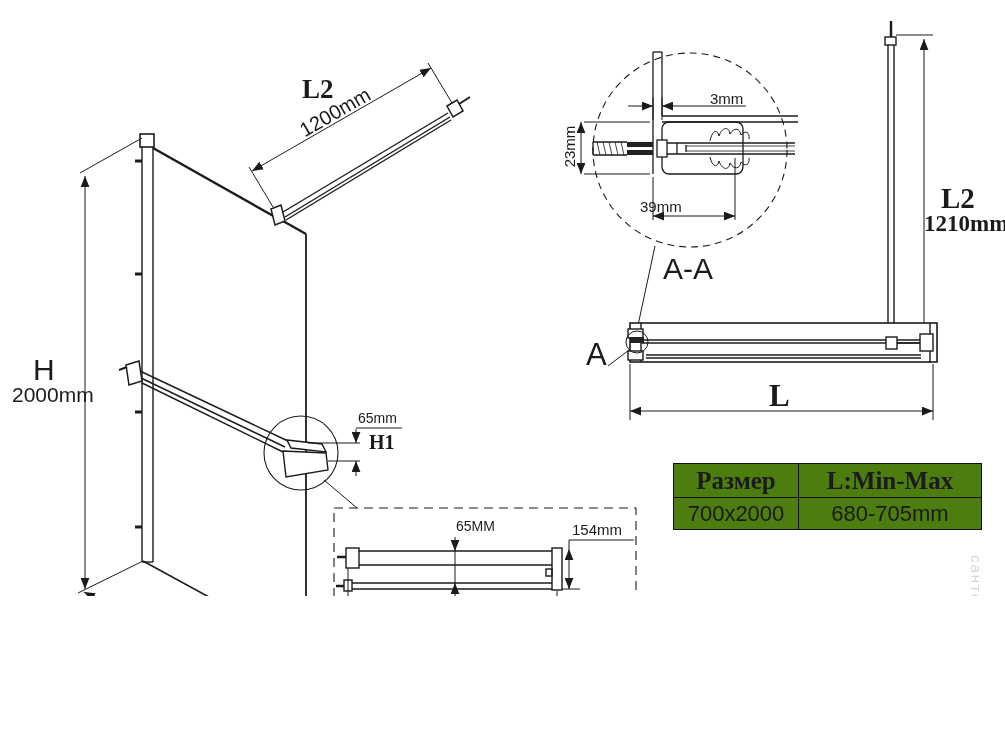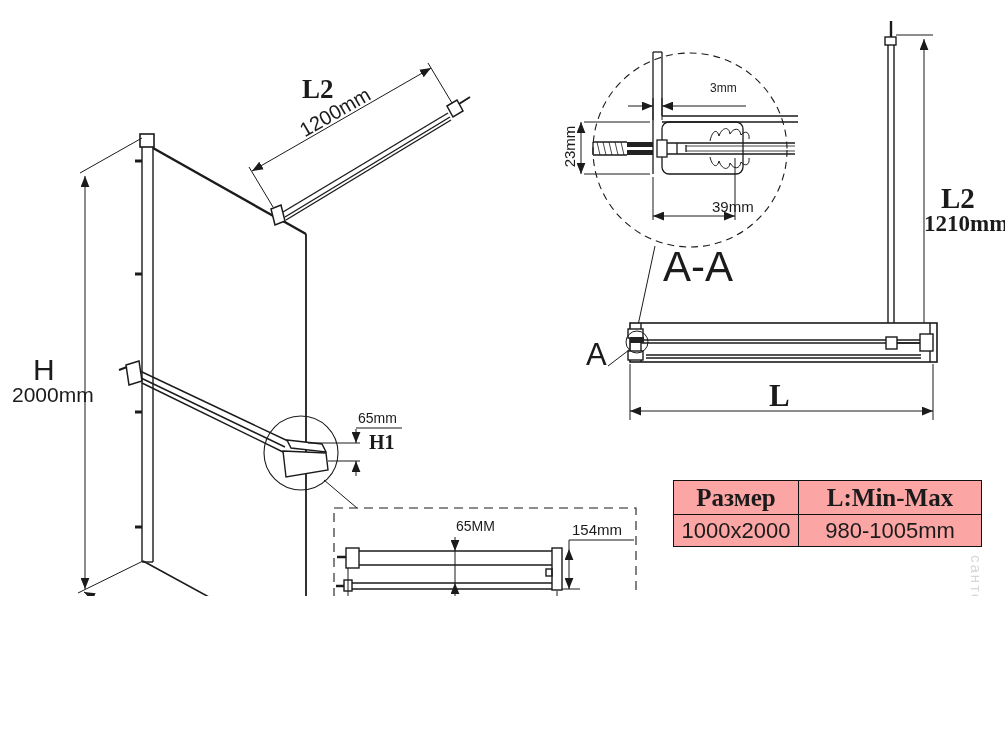--- a/index.html
+++ b/index.html
@@ -8,22 +8,22 @@
     overflow:hidden; font-family:"Liberation Sans", sans-serif; color:#1b1b1b;
   }
   svg { position:absolute; left:0; top:0; }
   .lbl { position:absolute; white-space:nowrap; color:#1b1b1b; line-height:1; }
   .sans   { font-family:"Liberation Sans", sans-serif; }
   .serifb { font-family:"Liberation Serif", serif; font-weight:bold; }
   .rot30  { transform:rotate(-30deg); transform-origin:center; }
   .rot90  { transform:rotate(-90deg); transform-origin:center; }
   
   .size-table {
-    position:absolute; left:673px; top:480px;
-    border-collapse:collapse; table-layout:fixed; background:#fca5a5;
+    position:absolute; left:673px; top:463px;
+    border-collapse:collapse; table-layout:fixed; background:#4d7c0f;
   }
   .size-table th, .size-table td {
     border:1.7px solid #111; text-align:center; vertical-align:middle; padding:0;
   }
   .size-table th {
     font-family:"Liberation Serif", serif; font-weight:bold;
     font-size:25px; height:33px;
   }
   .size-table td {
     font-family:"Liberation Sans", sans-serif;
@@ -249,24 +249,24 @@
   </svg>
 
   <div class="lbl serifb" style="left:302px; top:76px; font-size:27px;">L2</div>
   <div class="lbl sans rot30" style="left:293px; top:102px; width:84px; font-size:20px; text-align:center;">1200mm</div>
   <div class="lbl sans" style="left:33px; top:355px; font-size:30px;">H</div>
   <div class="lbl sans" style="left:12px; top:384px; font-size:21px;text-align:right;">2000mm</div>
   <div class="lbl serifb" style="left:142px; top:621px; font-size:31px;">L</div>
   <div class="lbl sans" style="left:358px; top:411px; font-size:14px;">65mm</div>
   <div class="lbl serifb" style="left:369px; top:432px; font-size:20px;">H1</div>
 
-  <div class="lbl sans" style="left:663px; top:246px; font-size:42px;">A-A</div>
-  <div class="lbl sans" style="left:710px; top:82px; font-size:12px;">3mm</div>
+  <div class="lbl sans" style="left:663px; top:254px; font-size:30px;">A-A</div>
+  <div class="lbl sans" style="left:710px; top:91px; font-size:15px;">3mm</div>
   <div class="lbl sans rot90" style="left:546px; top:139px; width:46px; font-size:15px; text-align:center;">23mm</div>
-  <div class="lbl sans" style="left:712px; top:199px; font-size:15px;">39mm</div>
+  <div class="lbl sans" style="left:640px; top:199px; font-size:15px;">39mm</div>
 
   <div class="lbl sans" style="left:586px; top:339px; font-size:31px;">A</div>
   <div class="lbl serifb" style="left:941px; top:184px; font-size:29px;">L2</div>
   <div class="lbl serifb" style="left:924px; top:212px; font-size:23px;">1210mm</div>
   <div class="lbl serifb" style="left:769px; top:380px; font-size:31px;">L</div>
 
   <div class="lbl sans" style="left:456px; top:519px; font-size:14px;">65MM</div>
   <div class="lbl sans" style="left:572px; top:522px; font-size:15px;">154mm</div>
   <div class="lbl sans" style="left:412px; top:615px; font-size:18px;margin-top:20px;">1400mm</div>
 
@@ -276,22 +276,22 @@
         <col class="col-range">
       </colgroup>
     <thead>
       <tr>
         <th>Размер</th>
         <th>L:Min-Max</th>
       </tr>
     </thead>
     <tbody>
       <tr>
-        <td>1000x2000</td>
-        <td>980-1005mm</td>
+        <td>700x2000</td>
+        <td>680-705mm</td>
       </tr>
     </tbody>
   </table>
 
   <svg class="wm-logo" width="118" height="126" viewBox="0 0 115 126">
     <g stroke="#9fc0dc" stroke-width="1.5" fill="#c9ddef" stroke-linejoin="round">
 
       <rect x="62" y="30" width="26" height="34" rx="2" fill="#ffffff"></rect>
       <rect x="58" y="24" width="33" height="8" rx="3" fill="#e8f2f9"></rect>
       <ellipse cx="77" cy="72" rx="19" ry="9" fill="#ffffff"></ellipse>

